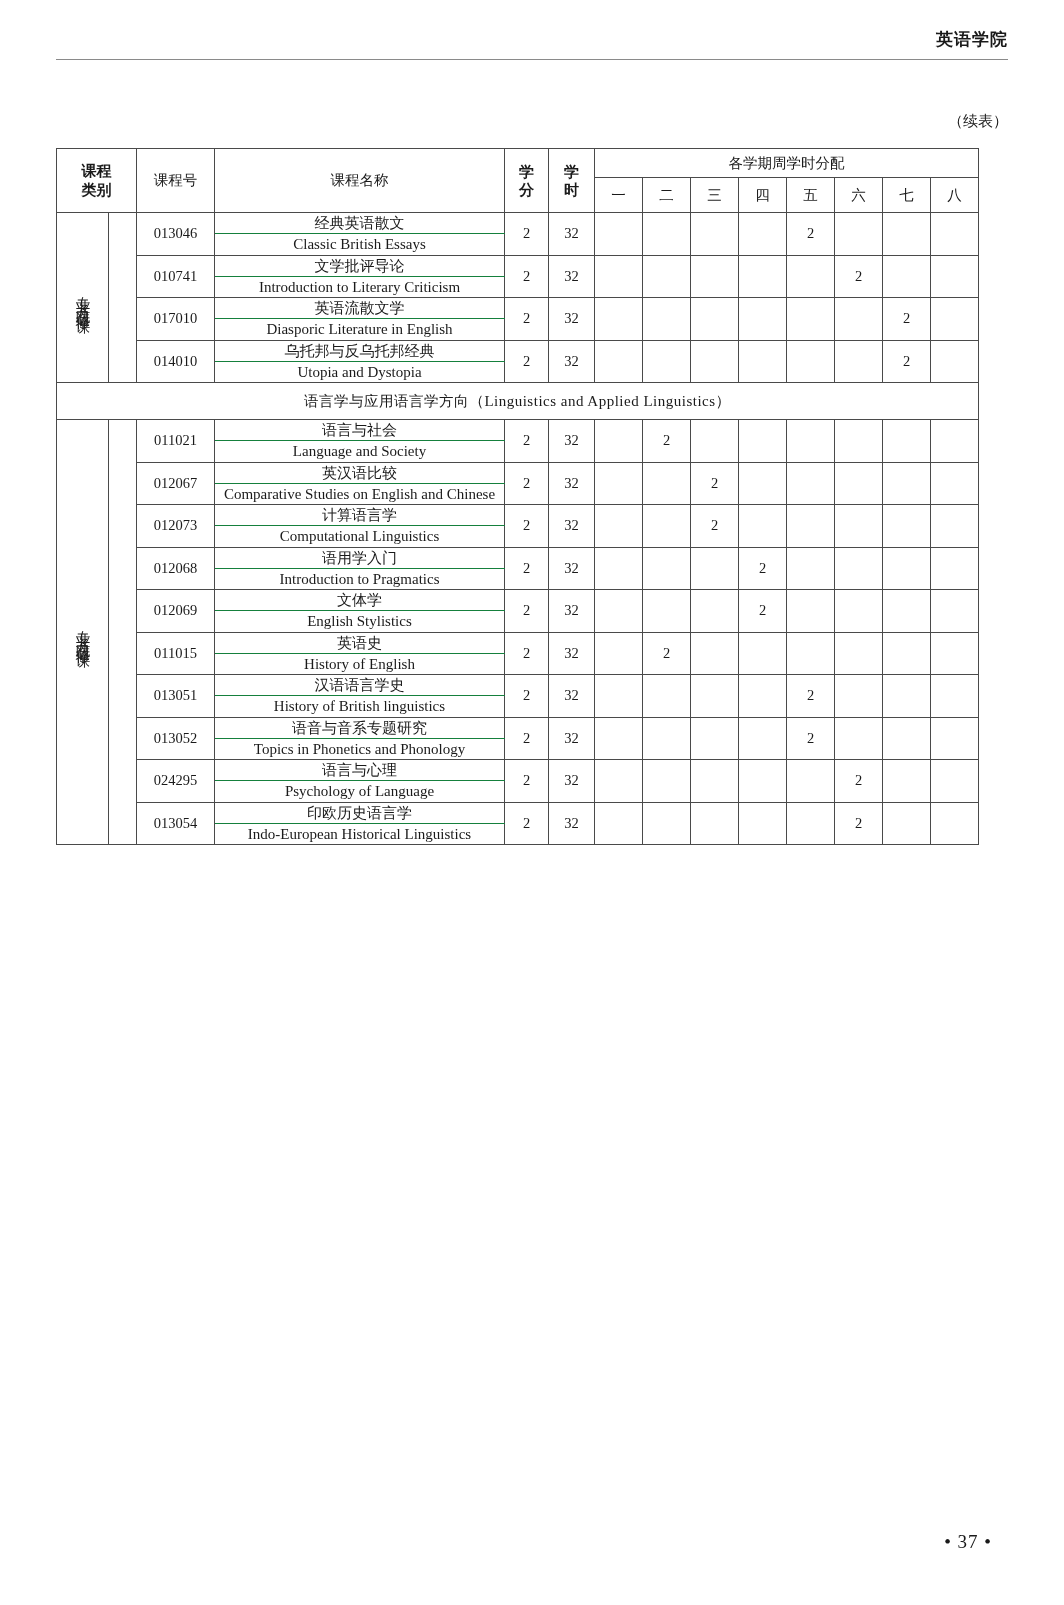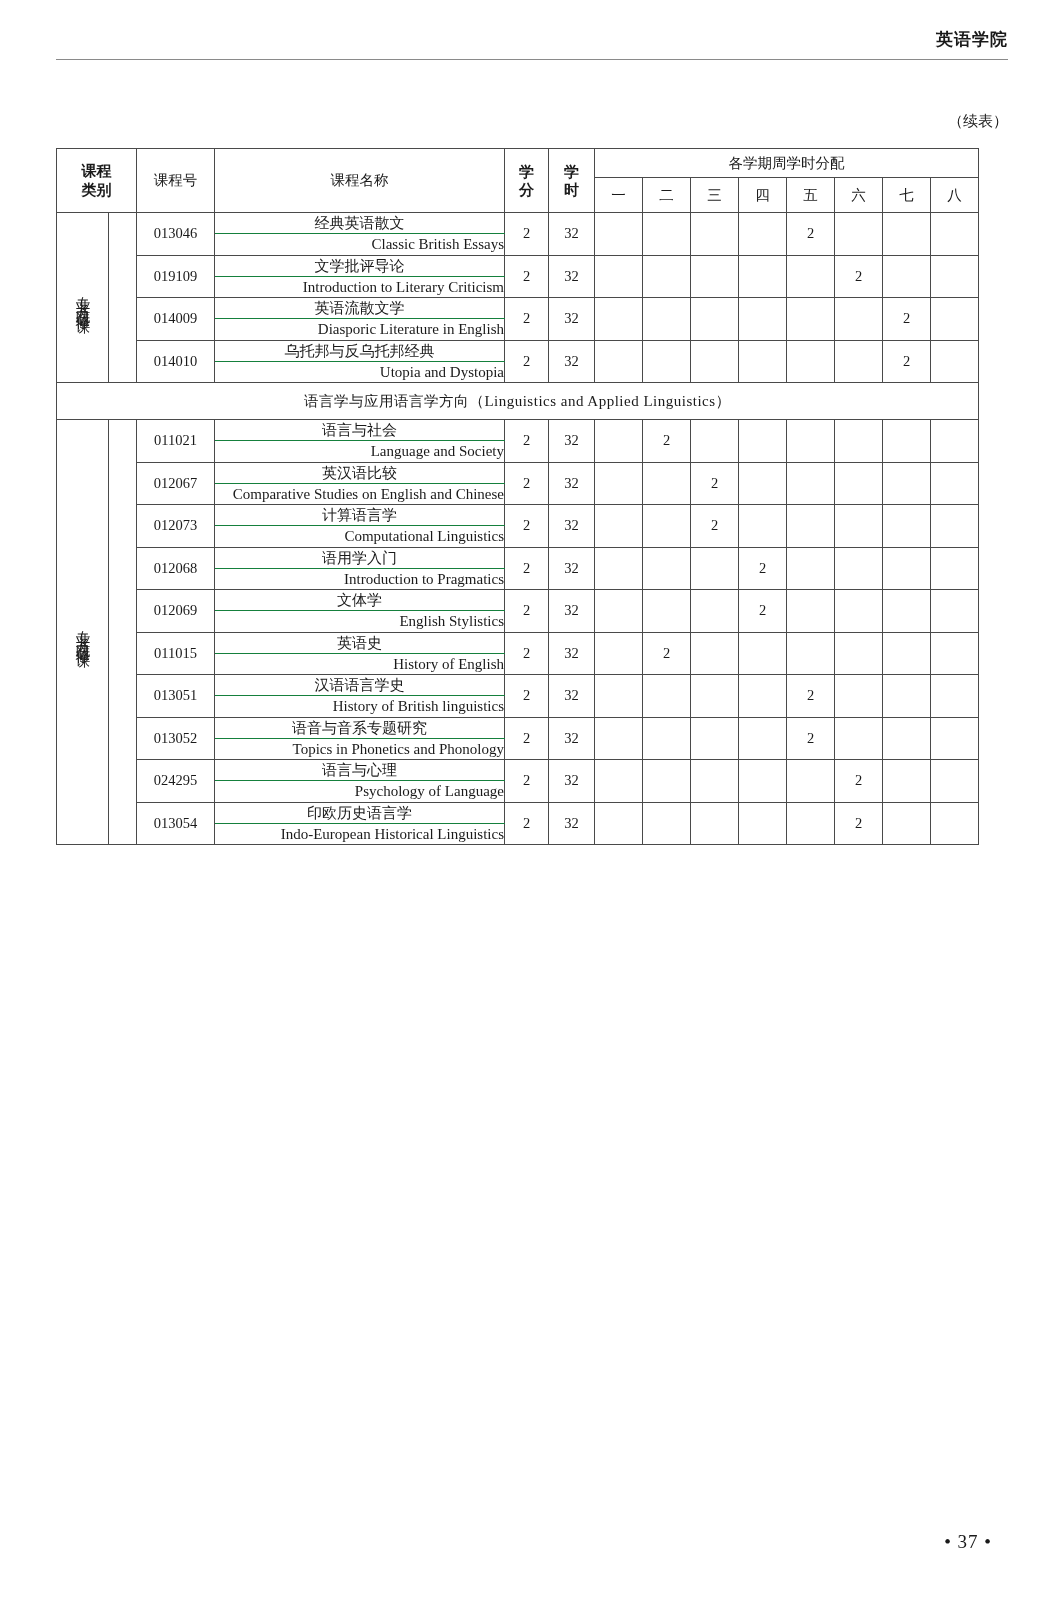--- a/index.html
+++ b/index.html
@@ -132,21 +132,20 @@
     line-height: 1.35;
   }
   .cname.cn {
     font-family: "DejaVu Sans", sans-serif;
     font-size: 15px;
     border-bottom: 1px solid #15803d;
   }
   .cname.en {
     font-family: "Liberation Serif", serif;
     font-size: 15px;
-    text-align: right;
   }
   .code-cell {
     font-family: "Liberation Serif", serif;
     font-size: 15px;
   }
   .num-cell {
     font-family: "Liberation Serif", serif;
     font-size: 15px;
   }
   .section-row td {
@@ -255,39 +254,39 @@
           <td class="num-cell" rowspan="2">2</td>
           <td class="num-cell" rowspan="2"></td>
           <td class="num-cell" rowspan="2"></td>
           <td class="num-cell" rowspan="2"></td>
         </tr>
         <tr>
           <td class="cname en">Classic British Essays</td>
         </tr>
 
         <tr>
-          <td class="code-cell" rowspan="2">019109</td>
+          <td class="code-cell" rowspan="2">010741</td>
           <td class="cname cn">文学批评导论</td>
           <td class="num-cell" rowspan="2">2</td>
           <td class="num-cell" rowspan="2">32</td>
           <td class="num-cell" rowspan="2"></td>
           <td class="num-cell" rowspan="2"></td>
           <td class="num-cell" rowspan="2"></td>
           <td class="num-cell" rowspan="2"></td>
           <td class="num-cell" rowspan="2"></td>
           <td class="num-cell" rowspan="2">2</td>
           <td class="num-cell" rowspan="2"></td>
           <td class="num-cell" rowspan="2"></td>
         </tr>
         <tr>
           <td class="cname en">Introduction to Literary Criticism</td>
         </tr>
 
         <tr>
-          <td class="code-cell" rowspan="2">014009</td>
+          <td class="code-cell" rowspan="2">017010</td>
           <td class="cname cn">英语流散文学</td>
           <td class="num-cell" rowspan="2">2</td>
           <td class="num-cell" rowspan="2">32</td>
           <td class="num-cell" rowspan="2"></td>
           <td class="num-cell" rowspan="2"></td>
           <td class="num-cell" rowspan="2"></td>
           <td class="num-cell" rowspan="2"></td>
           <td class="num-cell" rowspan="2"></td>
           <td class="num-cell" rowspan="2"></td>
           <td class="num-cell" rowspan="2">2</td>

